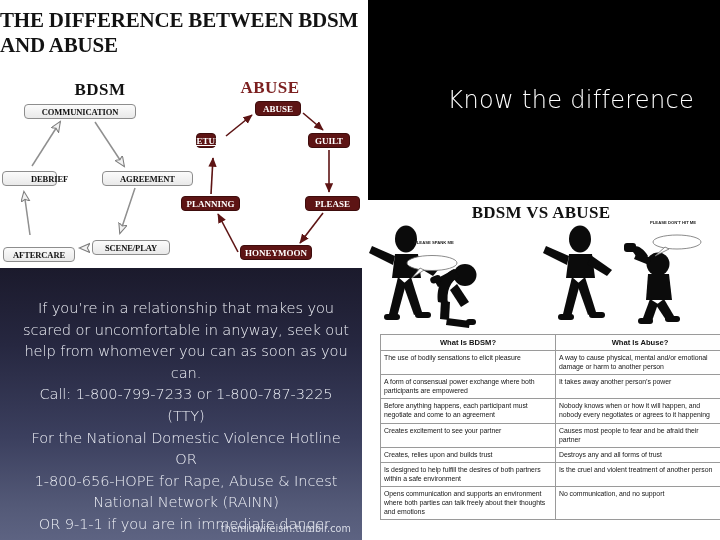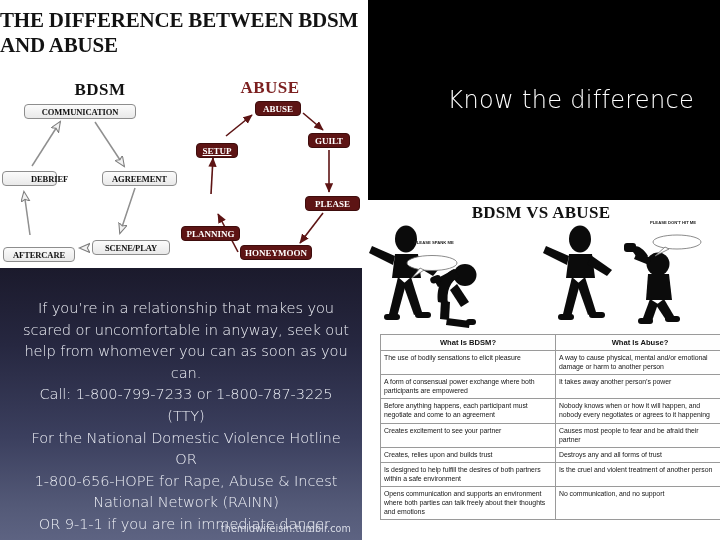--- a/index.html
+++ b/index.html
@@ -48,21 +48,21 @@
     color: #111;
     text-align: center;
     white-space: nowrap;
     display: flex; align-items: center; justify-content: center;
     font-size: 8.5px;
     letter-spacing: -0.1px;
     height: 15px;
   }
   #bn-comm  { left: 24px;  top: 104px; width: 112px; }
   #bn-debr  { left: 2px;   top: 171px; width: 55px; padding-left: 40px; }
-  #bn-agre  { left: 102px; top: 171px; width: 75px; }
+  #bn-agre  { left: 102px; top: 171px; width: 91px; }
   #bn-after { left: 3px;   top: 240px; width: 72px; margin-top: 7px; }
   #bn-scene { left: 92px;  top: 240px; width: 78px; }
 
   
   .anode {
     position: absolute;
     background: #5d1414;
     border: 1.2px solid #3e0d0d;
     border-radius: 4px;
     font-family: "Liberation Serif", serif;
@@ -72,22 +72,22 @@
     white-space: nowrap;
     display: flex; align-items: center; justify-content: center;
     font-size: 9px;
     letter-spacing: 0px;
     height: 15px;
   }
   #an-abuse { left: 255px; top: 101px; width: 46px; }
   #an-guilt { left: 308px; top: 133px; width: 42px; }
   #an-excus { left: 305px; top: 196px; width: 55px; }
   #an-honey { left: 240px; top: 245px; width: 72px; }
-  #an-plan  { left: 181px; top: 196px; width: 59px; margin-top: 30px; }
-  #an-setup { left: 196px; top: 143px; width: 42px; text-decoration: underline; }
+  #an-plan  { left: 181px; top: 196px; width: 59px; }
+  #an-setup { left: 196px; top: 133px; width: 20px; text-decoration: underline; }
 
   #cycle-svg { position: absolute; left:0; top:0; width: 362px; height: 268px; }
 
   
   #q-tr {
     position: absolute; left: 368px; top: 0; width: 352px; height: 200px;
     background: #000000;
     display: flex; align-items: center; justify-content: center;
   }
   #know-title {

